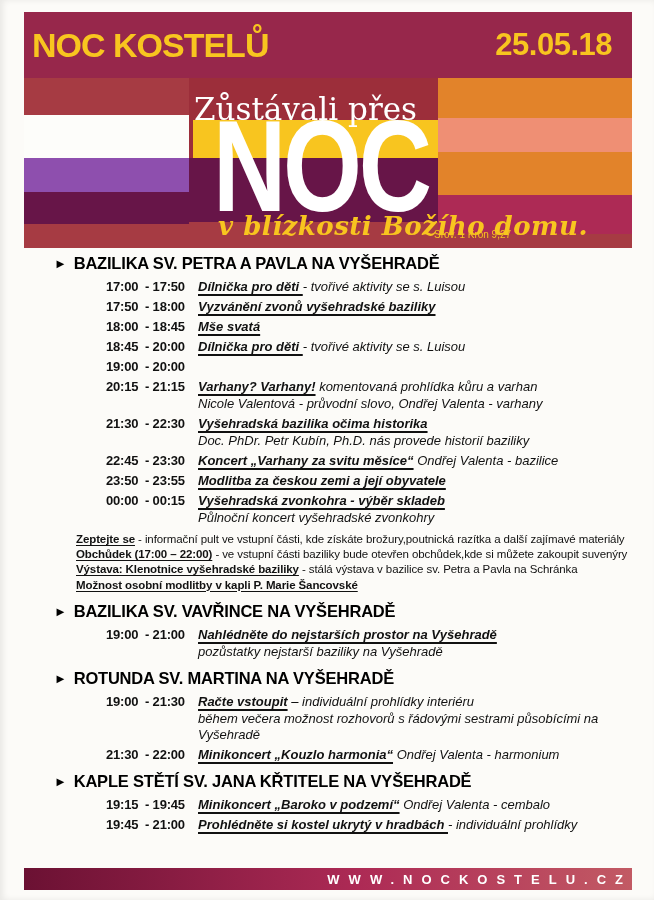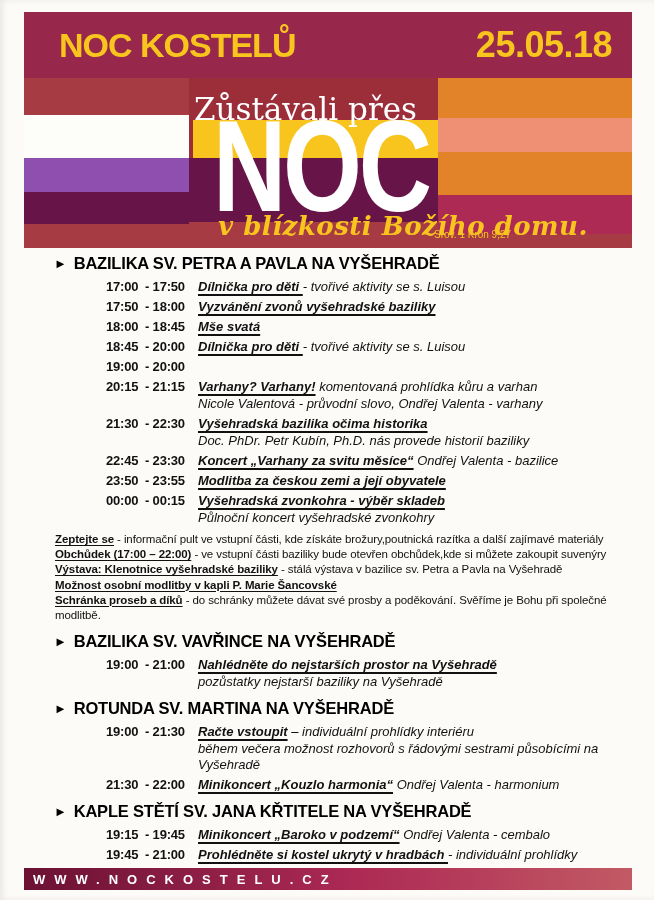--- a/index.html
+++ b/index.html
@@ -3,23 +3,23 @@
 <meta charset="utf-8">
 <style>
   html,body{margin:0;padding:0;}
   body{width:654px;height:900px;background:#ffffff;font-family:"Liberation Sans",sans-serif;}
   .sheet{position:relative;width:654px;height:900px;background:#fcfbf8;overflow:hidden;
          box-shadow:inset 3px 0 6px rgba(0,0,0,.08);}
 
   
   .top-banner{position:absolute;left:24px;top:12px;width:608px;height:66px;
       background:var(--maroon);display:flex;align-items:center;justify-content:space-between;
-      padding:0 20px 0 35px;box-sizing:border-box;}
+      padding:0 20px 0 8px;box-sizing:border-box;}
   .brand{font-size:34px;font-weight:900;color:var(--yellow);letter-spacing:-1px;white-space:nowrap;}
-  .date{font-size:36px;font-weight:900;color:var(--yellow);letter-spacing:-0.5px;white-space:nowrap;}
+  .date{font-size:31px;font-weight:900;color:var(--yellow);letter-spacing:-0.5px;white-space:nowrap;}
 
   
   .hero{position:absolute;left:24px;top:78px;width:608px;height:170px;background:var(--crimson);}
   .hero div{position:absolute;}
   .st-centerdark{left:165px;top:0;width:249px;height:80px;background:var(--darkred);}
   .st-yellow{left:169px;top:42px;width:245px;height:38px;background:var(--yellow);}
   .st-white{left:0;top:37px;width:165px;height:43px;background:#fdfdfa;}
   .st-purple{left:0;top:80px;width:165px;height:34px;background:var(--purple);}
   .st-plumleft{left:0;top:114px;width:165px;height:32px;background:var(--plum);}
   .st-plumcenter{left:165px;top:80px;width:249px;height:64px;background:var(--plum);}
@@ -40,27 +40,27 @@
   .sec-header{display:flex;align-items:baseline;gap:7px;font-weight:bold;font-size:16.5px;
       letter-spacing:-0.2px;margin:0 0 6px 30px;color:#000;}
   .section{margin-bottom:9px;}
   .arrow{font-size:13px;position:relative;top:-1px;}
   .event{display:flex;font-size:13px;line-height:16px;margin:0 0 4px 52px;}
   .time{width:92px;flex:none;font-weight:bold;white-space:pre;letter-spacing:-0.2px;margin-left:30px;}
   .ebody{flex:1;font-style:italic;}
   .etitle{font-weight:bold;text-decoration:underline;text-decoration-thickness:1.5px;text-underline-offset:2.5px;}
   .eafter{}
   .edetail{margin-top:1px;}
-  .notes{margin:6px 0 2px 31px;font-size:11.5px;line-height:15.2px;letter-spacing:-0.1px;width:572px;}
+  .notes{margin:6px 0 2px 52px;font-size:11.5px;line-height:15.2px;letter-spacing:-0.1px;width:572px;}
   .note .nlead{font-weight:bold;text-decoration:underline;text-decoration-thickness:1.3px;text-underline-offset:2px;}
 
   
   .footer-bar{position:absolute;left:24px;top:868px;width:608px;height:22px;
       background:linear-gradient(90deg,var(--footerleft) 0%,var(--magenta) 55%,var(--footerright) 100%);
-      display:flex;align-items:center;justify-content:flex-start;}
+      display:flex;align-items:center;justify-content:flex-end;}
   .footer-url{color:#ffffff;font-weight:bold;font-size:13px;letter-spacing:9px;text-indent:9px;white-space:nowrap;}
 </style>
 </head>
 <body>
 
 <div class="sheet">
 
   <div class="top-banner">
     <span class="brand">NOC KOSTELŮ</span>
     <span class="date">25.05.18</span>
@@ -145,23 +145,22 @@
         <div class="event">
           <span class="time">00:00  - 00:15</span>
           <div class="ebody">
             <div class="eline"><span class="etitle">Vyšehradská zvonkohra - výběr skladeb</span></div>
             <div class="edetail">Půlnoční koncert vyšehradské zvonkohry</div>
           </div>
         </div>
         <div class="notes">
           <div class="note"><span class="nlead">Zeptejte se</span><span class="nrest"> - informační pult ve vstupní části, kde získáte brožury,poutnická razítka a další zajímavé materiály</span></div>
           <div class="note"><span class="nlead">Obchůdek (17:00 – 22:00)</span><span class="nrest"> - ve vstupní části baziliky bude otevřen obchůdek,kde si můžete zakoupit suvenýry</span></div>
-          <div class="note"><span class="nlead">Výstava: Klenotnice vyšehradské baziliky</span><span class="nrest"> - stálá výstava v bazilice sv. Petra a Pavla na Vyšehradě</span></div>
+          <div class="note"><span class="nlead">Výstava: Klenotnice vyšehradské baziliky</span><span class="nrest"> - stálá výstava v bazilice sv. Petra a Pavla na Schránka</span></div>
           <div class="note"><span class="nlead">Možnost osobní modlitby v kapli P. Marie Šancovské</span></div>
-          <div class="note"><span class="nlead">Schránka proseb a díků</span><span class="nrest"> - do schránky můžete dávat své prosby a poděkování. Svěříme je Bohu při společné modlitbě.</span></div>
         </div>
       </section>
       <section class="section">
         <div class="sec-header">
           <span class="arrow">►</span>
           <span class="sec-title">BAZILIKA SV. VAVŘINCE NA VYŠEHRADĚ</span>
         </div>
         <div class="event">
           <span class="time">19:00  - 21:00</span>
           <div class="ebody">

